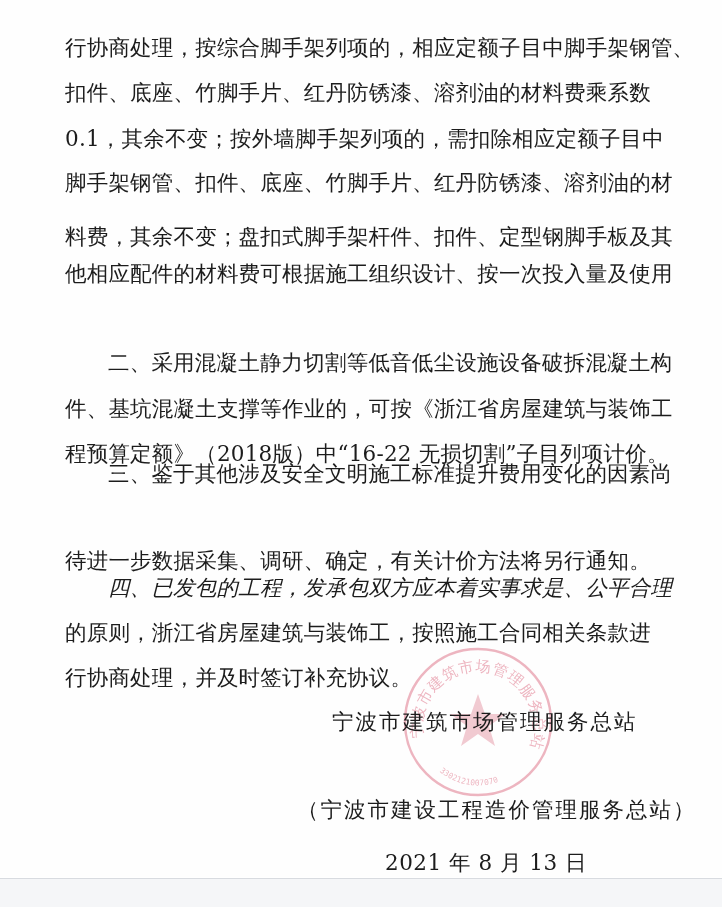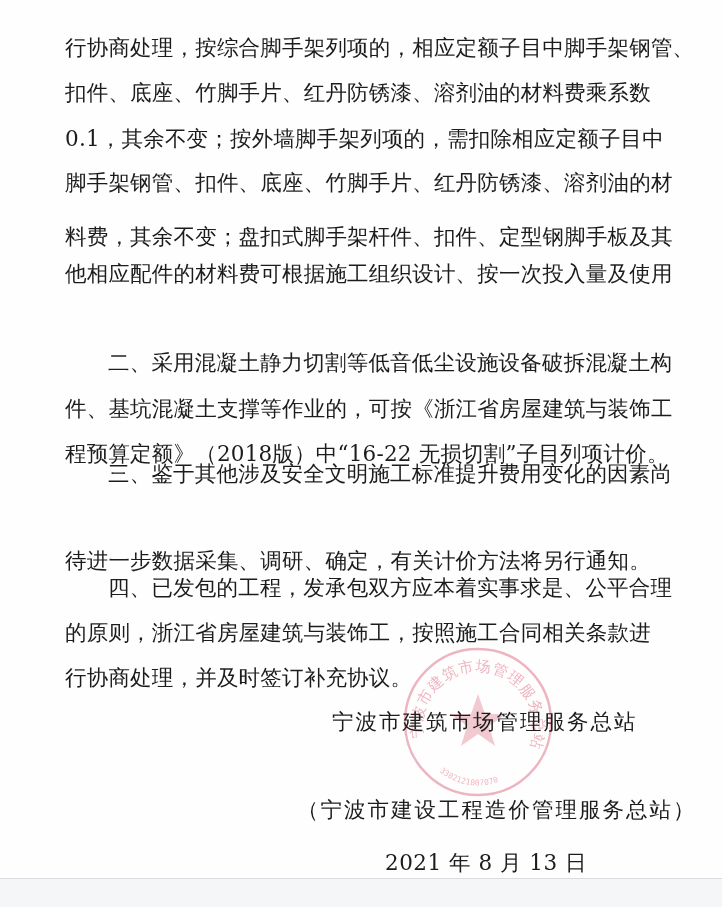--- a/index.html
+++ b/index.html
@@ -70,21 +70,21 @@
   <div class="line" style="top:222px;">料费，其余不变；盘扣式脚手架杆件、扣件、定型钢脚手板及其</div>
   <div class="line" style="top:259px;">他相应配件的材料费可根据施工组织设计、按一次投入量及使用</div>
 
   <div class="line" style="top:348px; left:108px;">二、采用混凝土静力切割等低音低尘设施设备破拆混凝土构</div>
   <div class="line" style="top:394px;">件、基坑混凝土支撑等作业的，可按《浙江省房屋建筑与装饰工</div>
   <div class="line" style="top:439px;">程预算定额》（2018版）中“16-22 无损切割”子目列项计价。</div>
 
   <div class="line" style="top:459px; left:108px;">三、鉴于其他涉及安全文明施工标准提升费用变化的因素尚</div>
   <div class="line" style="top:546px;">待进一步数据采集、调研、确定，有关计价方法将另行通知。</div>
 
-  <div class="line" style="top:573px; left:108px;">四、已发包的工程，发承包双方应本着实事求是、公平合理</div>
+  <div class="line" style="top:573px; left:108px;font-style:italic;">四、已发包的工程，发承包双方应本着实事求是、公平合理</div>
   <div class="line" style="top:618px;">的原则，浙江省房屋建筑与装饰工，按照施工合同相关条款进</div>
   <div class="line" style="top:663px;">行协商处理，并及时签订补充协议。</div>
 
   <svg class="stamp" viewBox="0 0 152 152">
     <defs>
       <path id="arcPath" d="M 22 96 A 56 56 0 1 1 130 96" fill="none"></path>
       <path id="codePath" d="M 30 118 A 60 60 0 0 0 122 118" fill="none"></path>
     </defs>
     <circle cx="76" cy="76" r="73" fill="none" stroke="#e07a8e" stroke-width="2.5"></circle>
     <polygon points="76,48 83,68 104,68 87,80 93,100 76,88 59,100 65,80 48,68 69,68" fill="#e8a0ae"></polygon>

